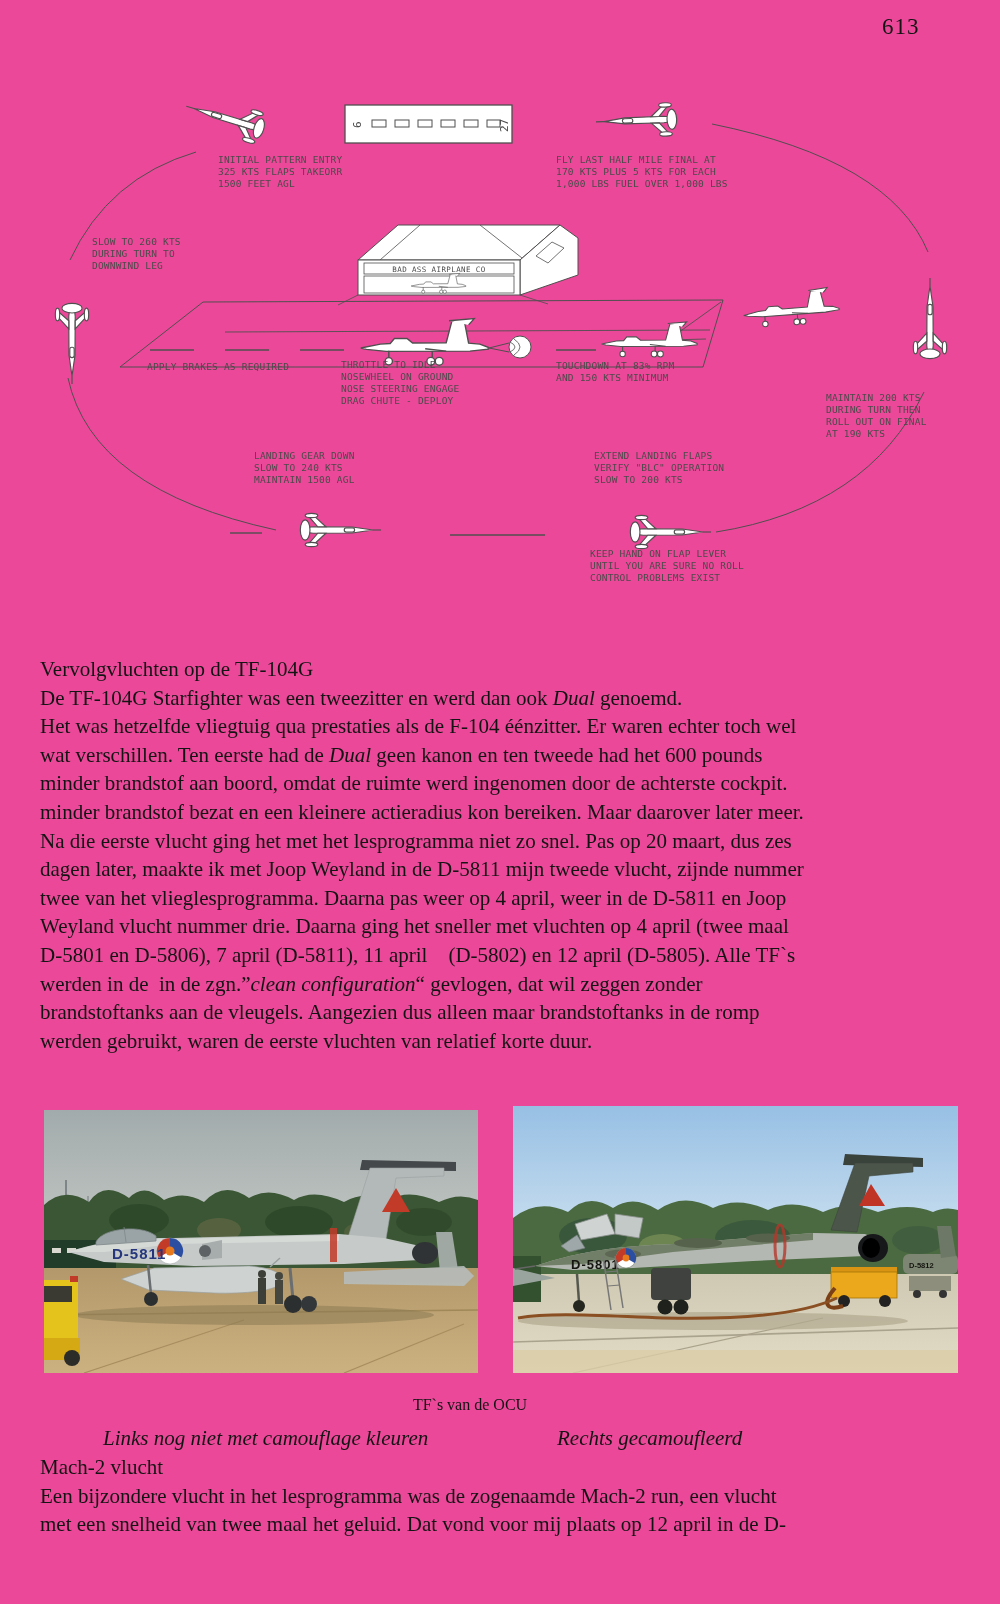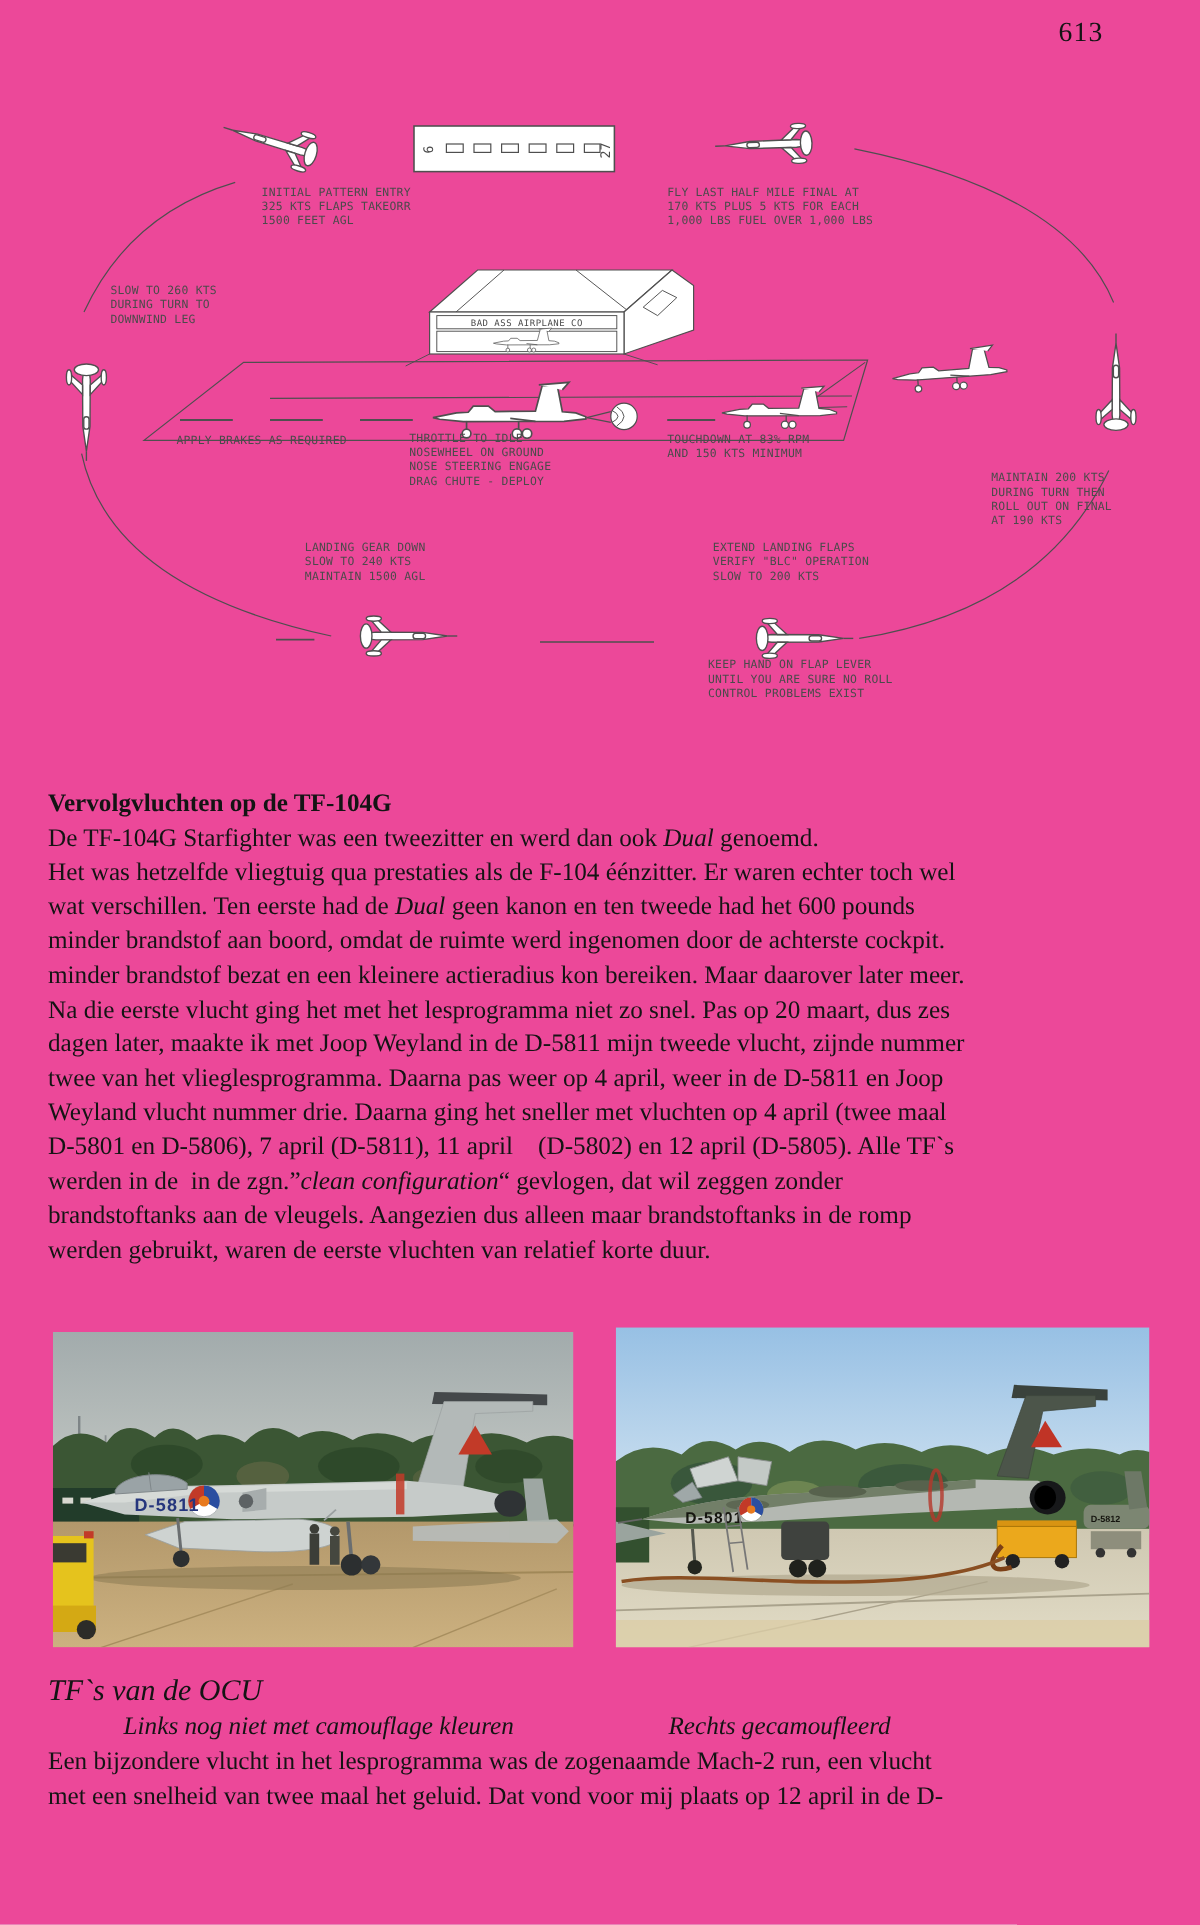--- a/index.html
+++ b/index.html
@@ -6,27 +6,27 @@
   .page{position:relative;width:1000px;height:1604px;background:#ec4899;overflow:hidden;
         font-family:"Liberation Serif",serif;color:#141414;}
   .pageno{position:absolute;top:14px;left:882px;font-size:23px;letter-spacing:1px;}
   .diagram{position:absolute;left:0;top:60px;width:1000px;height:560px;}
   .diagram text{font-family:"DejaVu Sans Mono",monospace;fill:#4b4b4b;}
   .ann{font-size:9.5px;letter-spacing:.2px;}
   .rwynum{font-size:11px;}
   .hangarsign{font-size:7.5px;letter-spacing:.4px;}
   .article{position:absolute;left:40px;top:655px;width:930px;font-size:21px;line-height:28.6px;
            white-space:nowrap;}
-  .article .head,.mach2 .head{font-weight:bold;}
+  .article .head,.mach2 .head{font-weight:normal;}
   .tline em{font-style:italic;}
   .photo{position:absolute;overflow:hidden;}
   .photo-left{left:44px;top:1110px;width:434px;height:263px;}
   .photo-right{left:513px;top:1106px;width:445px;height:267px;}
-  .caption-title{position:absolute;left:40px;top:1396px;width:860px;text-align:left;
-                 font-style:italic;font-size:25px;}
+  .caption-title{position:absolute;left:40px;top:1396px;width:860px;text-align:center;
+                 font-size:16px;}
   .caption-row{position:absolute;left:40px;top:1426px;width:930px;height:28px;
                font-style:italic;font-size:21px;}
   .caption-row .cap-left{position:absolute;left:63px;top:0;}
   .caption-row .cap-right{position:absolute;left:517px;top:0;text-align:right;}
   .mach2{position:absolute;left:40px;top:1453px;width:930px;font-size:21px;line-height:28.6px;
          white-space:nowrap;}
   .regtext{font-family:"Liberation Sans",sans-serif;font-weight:bold;}
 </style>
 </head>
 <body>
@@ -350,19 +350,20 @@
     </svg>
   </div>
 
   <div class="caption-title">TF`s van de OCU</div>
   <div class="caption-row">
     <span class="cap-left">Links nog niet met camouflage kleuren</span>
     <span class="cap-right">Rechts gecamoufleerd</span>
   </div>
 
   <div class="mach2">
+    <div class="head">Mach-2 vlucht</div>
     <div>
         <div class="tline"><span>Een bijzondere vlucht in het lesprogramma was de zogenaamde Mach-2 run, een vlucht</span></div>
         <div class="tline"><span>met een snelheid van twee maal het geluid. Dat vond voor mij plaats op 12 april in de D-</span></div>
       </div>
   </div>
 
 </div>
 
 </body></html>

